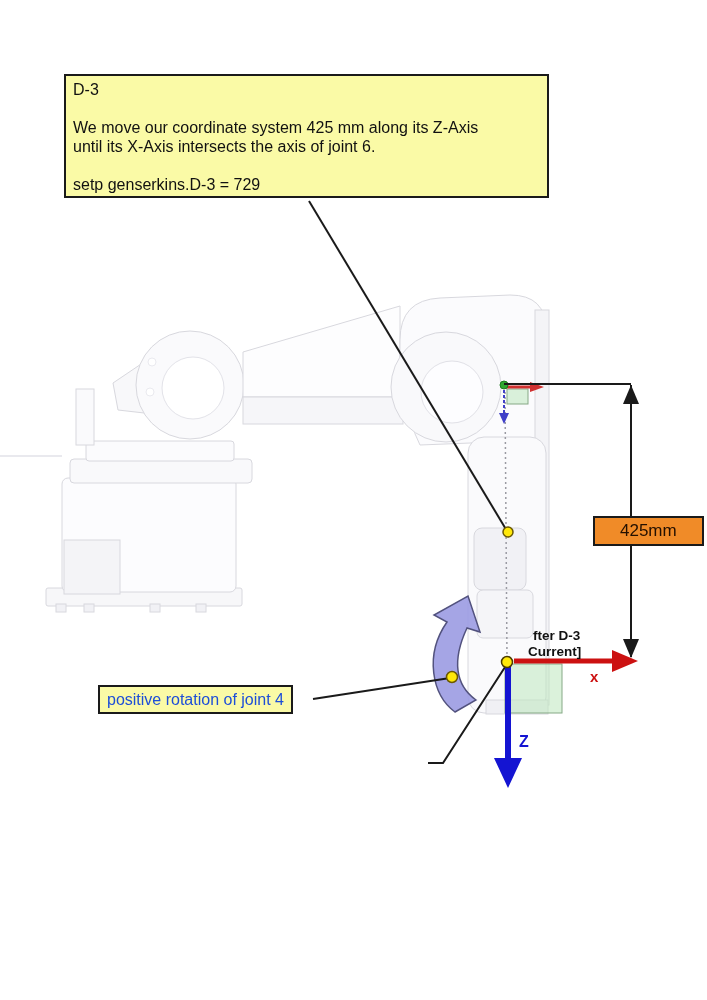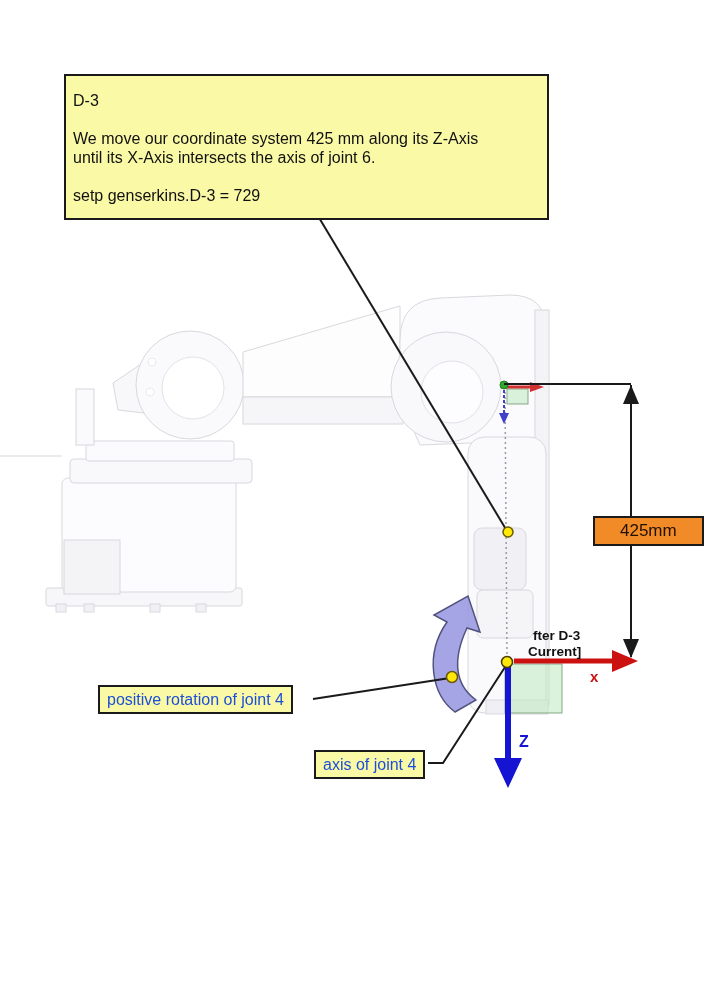--- a/index.html
+++ b/index.html
@@ -4,21 +4,21 @@
 <style>
   html,body{margin:0;padding:0;background:#ffffff;}
   .canvas{
     position:relative;width:707px;height:1000px;background:#ffffff;
     font-family:"Liberation Sans",sans-serif;overflow:hidden;
   }
   svg{position:absolute;left:0;top:0;}
   .callout{
     position:absolute;left:64px;top:74px;width:467px;height:112px;
     background:#FAFAA6;border:2px solid #1a1a1a;
-    padding:15px 7px;font-size:16px;line-height:19px;color:#111;
+    padding:4px 7px;font-size:16px;line-height:19px;color:#111;
   }
   .callout .spacer{height:19px;}
   .tag{
     position:absolute;background:#FAFAA6;border:2px solid #1a1a1a;
     padding:3px 7px;font-size:16px;line-height:19px;color:#1d4ed8;white-space:nowrap;
   }
   .tag-rotation{left:98px;top:685px;}
   .tag-axis{left:314px;top:750px;}
   .tag-dim{
     position:absolute;left:593px;top:516px;background:#F08B28;
@@ -111,16 +111,15 @@
   <div class="callout">
     <div>D-3</div>
     <div class="spacer"></div>
     <div>We move our coordinate system  425 mm along its Z-Axis</div>
     <div>until its X-Axis intersects the axis of joint 6.</div>
     <div class="spacer"></div>
     <div>setp genserkins.D-3 = 729</div>
   </div>
 
   <div class="tag tag-rotation">positive rotation of joint 4</div>
-  <div class="tag tag-axis">axis of joint 4</div>
   <div class="tag-dim">425mm</div>
 
 </div>
 
 </body></html>

